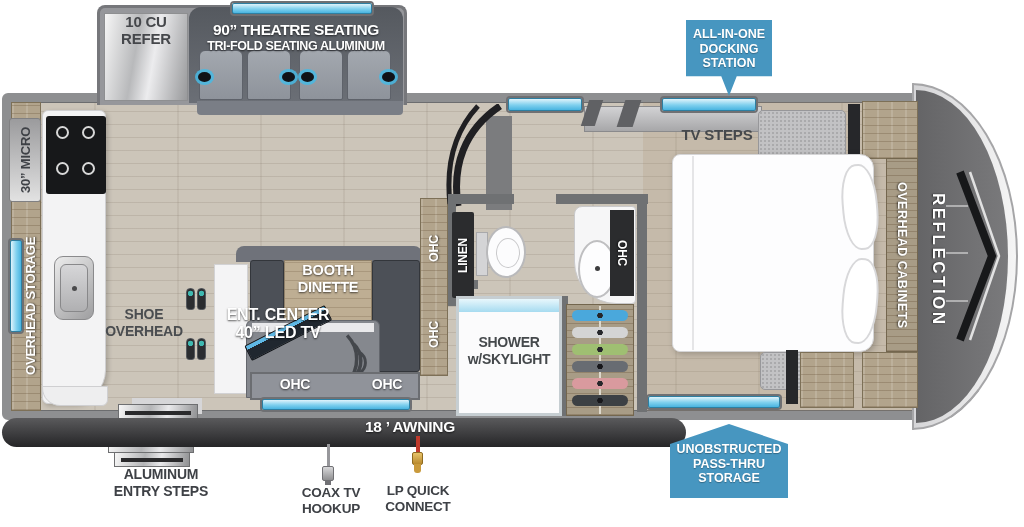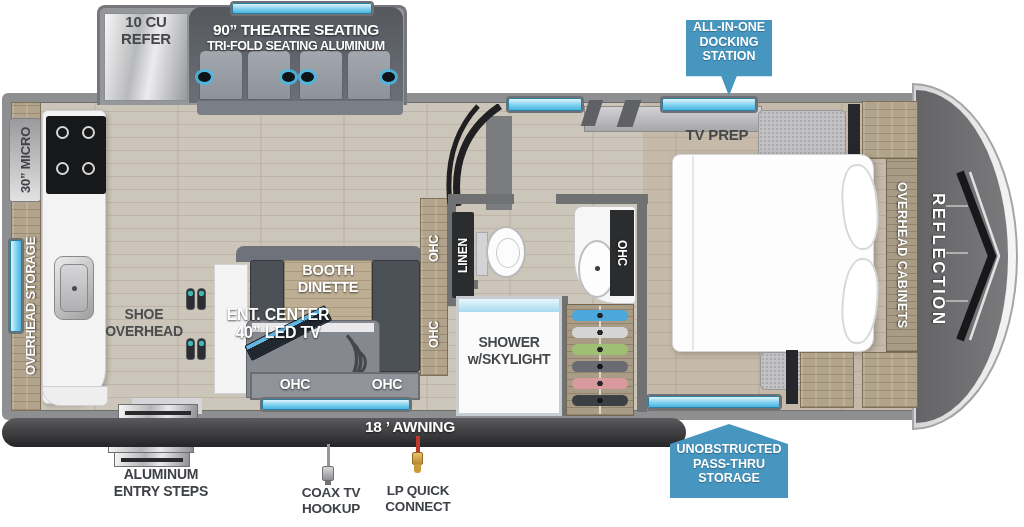--- a/index.html
+++ b/index.html
@@ -59,21 +59,21 @@
   <div class="abs" style="left:282px;top:72px;width:13px;height:10px;background:#101318;border-radius:50%;box-shadow:0 0 0 3px rgba(72,186,228,.85);"></div>
   <div class="abs" style="left:301px;top:72px;width:13px;height:10px;background:#101318;border-radius:50%;box-shadow:0 0 0 3px rgba(72,186,228,.85);"></div>
   <div class="abs" style="left:382px;top:72px;width:13px;height:10px;background:#101318;border-radius:50%;box-shadow:0 0 0 3px rgba(72,186,228,.85);"></div>
   <div class="abs" style="left:197px;top:101px;width:206px;height:14px;background:#7a7e86;border-radius:0 0 4px 4px;"></div>
   <div class="abs win" style="left:232px;top:3px;width:140px;height:11px;"></div>
   <div class="abs" style="left:192px;top:21px;width:208px;text-align:center;">
     <div class="lblw" style="font-size:15.5px;letter-spacing:-.4px;">90” THEATRE SEATING</div>
     <div class="lblw" style="font-size:12.5px;letter-spacing:-.4px;">TRI-FOLD SEATING ALUMINUM</div>
   </div>
 
-  <div class="abs badge pre" style="left:686px;top:20px;width:86px;height:76px;clip-path:polygon(0 0,100% 0,100% 74%,59% 74%,50% 100%,41% 74%,0 74%);">ALL-IN-ONE
+  <div class="abs badge pre" style="left:686px;top:20px;width:86px;height:76px;clip-path:polygon(0 0,100% 0,100% 74%,59% 74%,50% 100%,41% 74%,0 74%);padding-top:7px;">ALL-IN-ONE
 DOCKING
 STATION</div>
 
   <div class="abs" style="left:912px;top:83px;width:106px;height:347px;background:linear-gradient(90deg,#d5d5d7,#f5f5f5);border:2px solid #a5a5a7;border-radius:0 100% 100% 0 / 0 50% 50% 0;"></div>
   <div class="abs" style="left:916px;top:90px;width:92px;height:333px;background:linear-gradient(90deg,#646466,#7a7a7c);border-radius:0 100% 100% 0 / 0 50% 50% 0;"></div>
   <div class="abs vtext lblw" style="left:926px;top:160px;width:24px;height:200px;font-size:17px;letter-spacing:2.5px;">REFLECTION</div>
   <svg class="abs" style="left:956px;top:166px;" width="46" height="180" viewBox="0 0 46 180">
     <polyline points="4,6 36,90 4,174" stroke="#17181a" stroke-width="8" fill="none"></polyline>
     <polyline points="14,6 43,90 14,174" stroke="#f4f4f4" stroke-width="2.5" fill="none" opacity="0.85"></polyline>
   </svg>
@@ -184,21 +184,21 @@
   <div class="abs" style="left:572px;top:395px;width:56px;height:11px;border-radius:6px;background:radial-gradient(circle at 50% 50%,#16161a 0 2.5px,transparent 3px),#3c4044;"></div>
 
   <div class="abs" style="left:574px;top:206px;width:62px;height:98px;background:#f6f6f7;border:1px solid #c9c9cb;border-radius:8px 4px 4px 42px;"></div>
   <div class="abs" style="left:578px;top:240px;width:38px;height:58px;background:#fdfdfe;border:2px solid #bfbfc1;border-radius:50%;"></div>
   <div class="abs" style="left:595px;top:266px;width:5px;height:5px;background:#3c3c3e;border-radius:50%;"></div>
   <div class="abs dark vtext lblw" style="left:610px;top:210px;width:24px;height:86px;">
     <span style="font-size:12px;">OHC</span>
   </div>
 
   <div class="abs" style="left:584px;top:106px;width:178px;height:26px;background:linear-gradient(180deg,#d2d2d4,#a7a7a9);border:1px solid #8a8a8c;"></div>
-  <div class="abs ctr lbld" style="left:662px;top:126px;width:110px;height:20px;font-size:15px;color:#46494c;">TV PREP</div>
+  <div class="abs ctr lbld" style="left:662px;top:126px;width:110px;height:20px;font-size:15px;color:#46494c;">TV STEPS</div>
   <div class="abs win" style="left:508px;top:98px;width:74px;height:13px;"></div>
   <div class="abs win" style="left:662px;top:98px;width:94px;height:13px;"></div>
   <div class="abs" style="left:585px;top:100px;width:14px;height:26px;background:#606164;transform:skewX(-18deg);"></div>
   <div class="abs" style="left:621px;top:100px;width:16px;height:27px;background:#606164;transform:skewX(-18deg);"></div>
   <div class="abs speck" style="left:758px;top:110px;width:88px;height:52px;"></div>
   <div class="abs" style="left:848px;top:104px;width:12px;height:56px;background:#26272a;"></div>
   <div class="abs wood" style="left:862px;top:101px;width:56px;height:58px;"></div>
   <div class="abs" style="left:672px;top:154px;width:202px;height:198px;background:#fdfdfe;border:1px solid #d5d5d7;border-radius:8px 14px 14px 8px;box-shadow:2px 2px 6px rgba(0,0,0,.22);"></div>
   <div class="abs" style="left:692px;top:156px;width:2px;height:194px;background:#e5e5e7;"></div>
   <div class="abs" style="left:842px;top:164px;width:36px;height:86px;background:#fff;border:2px solid #d8d8da;border-radius:45%;transform:rotate(-5deg);"></div>

